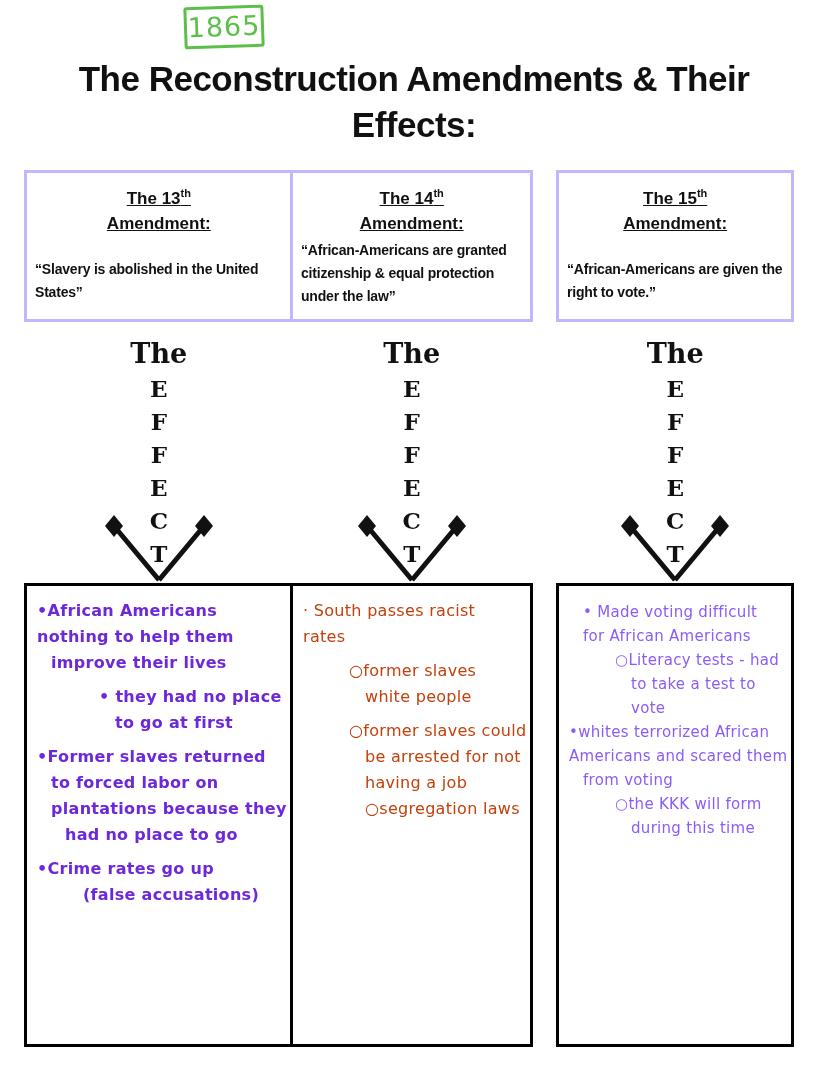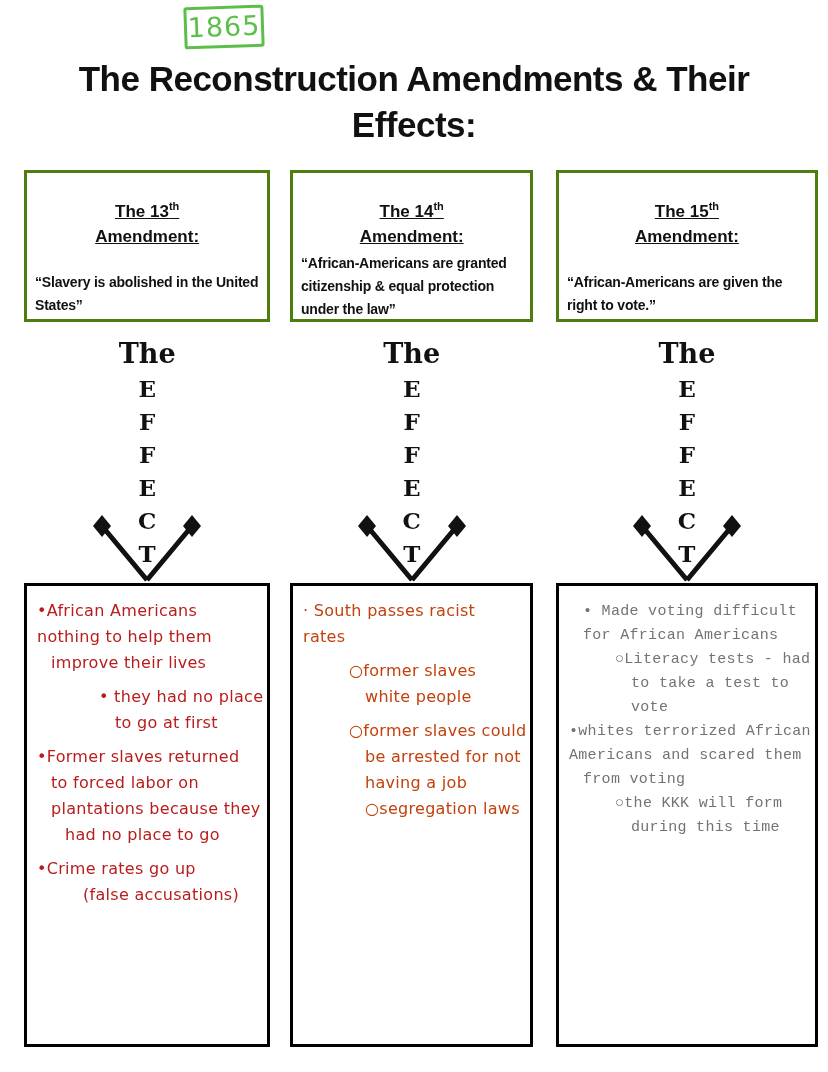--- a/index.html
+++ b/index.html
@@ -12,21 +12,21 @@
     font-family:"DejaVu Sans",sans-serif;letter-spacing:1px;
   }
 
   .title{margin:0;padding-top:56px;text-align:center;font-size:35px;font-weight:bold;
     line-height:46px;letter-spacing:-0.5px;}
 
   .grid{display:grid;grid-template-columns:222px 222px 222px;column-gap:44px;
     padding-left:24px;margin-top:22px;}
   .column{display:grid;grid-template-rows:152px 261px 464px;}
 
-  .amend-box{border:3px solid #4d7c0f;box-sizing:border-box;height:152px;padding:21px 8px;background:#fff;}
+  .amend-box{border:3px solid #c4b5fd;box-sizing:border-box;height:152px;padding:8px 8px;background:#fff;}
   .amend-heading{text-align:center;font-weight:bold;font-size:17px;line-height:25px;}
   .amend-heading .hline{text-decoration:underline;}
   sup{font-size:11px;}
   .quote{font-weight:bold;font-size:14px;line-height:23px;margin-top:22px;letter-spacing:-0.2px;}
   .col-1 .quote{margin-top:3px;}
 
   .effect{position:relative;width:160px;margin:14px auto 0;text-align:center;
     font-family:"DejaVu Serif",serif;font-weight:bold;}
   .effect-word{font-size:27px;line-height:36px;}
   .effect-letter{font-size:23px;line-height:33px;}
@@ -68,21 +68,21 @@
       <div class="effect-letter">F</div>
       <div class="effect-letter">E</div>
       <div class="effect-letter">C</div>
       <div class="effect-letter">T</div>
       <svg class="effect-svg" width="110" height="72" viewBox="0 0 110 72">
         <path d="M10 12 L55 66 M100 12 L55 66" stroke="#111" stroke-width="5" fill="none"></path>
         <path d="M10 1 L19 12 L10 23 L1 12 Z" fill="#111"></path>
         <path d="M100 1 L109 12 L100 23 L91 12 Z" fill="#111"></path>
       </svg>
     </div>
-    <div class="notes-box" style="color: #b91c1c;">
+    <div class="notes-box" style="color: #6d28d9; font-weight: bold;">
         <div class="note-line ind-0">•African Americans</div>
         <div class="note-line ind-0">nothing to help them</div>
         <div class="note-line ind-1">improve their lives</div>
         <div class="note-line ind-4 gap">• they had no place</div>
         <div class="note-line ind-5">to go at first</div>
         <div class="note-line ind-0 gap">•Former slaves returned</div>
         <div class="note-line ind-1">to forced labor on</div>
         <div class="note-line ind-1">plantations because they</div>
         <div class="note-line ind-2">had no place to go</div>
         <div class="note-line ind-0 gap">•Crime rates go up</div>
@@ -139,21 +139,21 @@
       <div class="effect-letter">F</div>
       <div class="effect-letter">E</div>
       <div class="effect-letter">C</div>
       <div class="effect-letter">T</div>
       <svg class="effect-svg" width="110" height="72" viewBox="0 0 110 72">
         <path d="M10 12 L55 66 M100 12 L55 66" stroke="#111" stroke-width="5" fill="none"></path>
         <path d="M10 1 L19 12 L10 23 L1 12 Z" fill="#111"></path>
         <path d="M100 1 L109 12 L100 23 L91 12 Z" fill="#111"></path>
       </svg>
     </div>
-    <div class="notes-box" style="color: #737373; font-family: Liberation Mono, monospace;">
+    <div class="notes-box" style="color: #8b5cf6;">
         <div class="note-line ind-1">• Made voting difficult</div>
         <div class="note-line ind-1">for African Americans</div>
         <div class="note-line ind-3">○Literacy tests - had</div>
         <div class="note-line ind-4">to take a test to</div>
         <div class="note-line ind-4">vote</div>
         <div class="note-line ind-0">•whites terrorized African</div>
         <div class="note-line ind-0">Americans and scared them</div>
         <div class="note-line ind-1">from voting</div>
         <div class="note-line ind-3">○the KKK will form</div>
         <div class="note-line ind-4">during this time</div>

